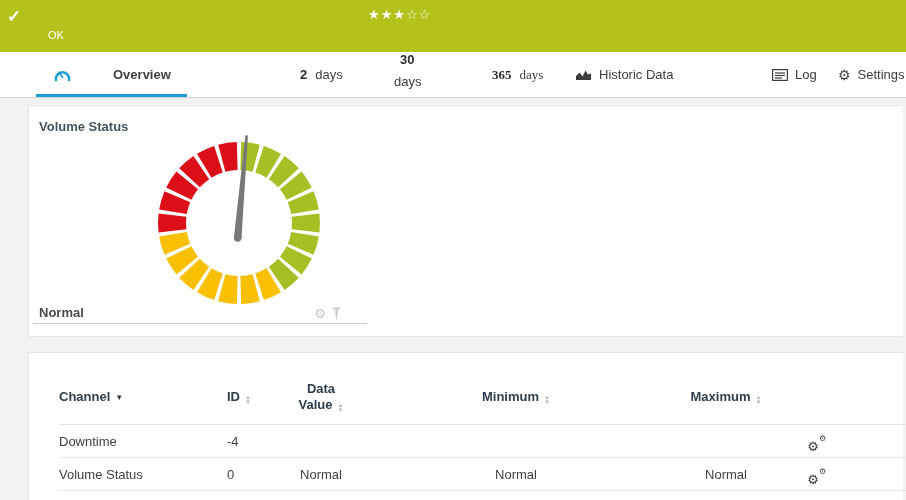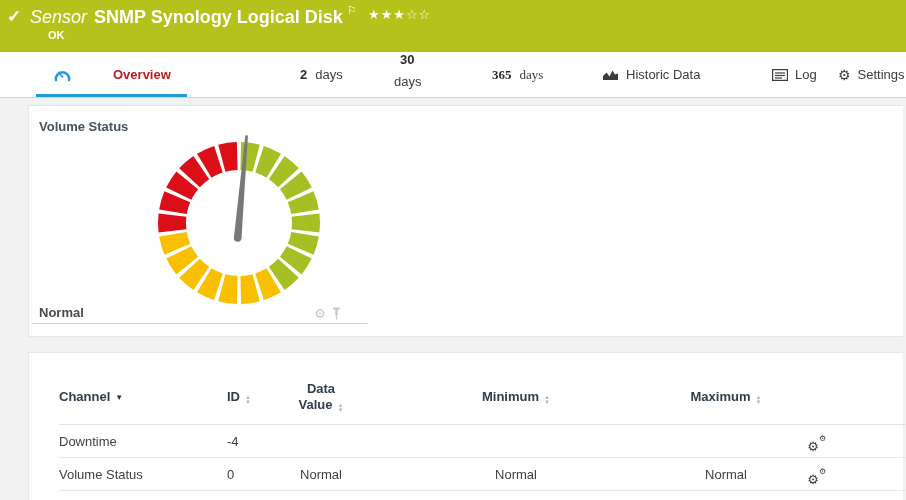--- a/index.html
+++ b/index.html
@@ -7,28 +7,28 @@
     font-family:"Liberation Sans", sans-serif; background:#f2f2f2; }
 
   
   .sensor-header { position:relative; width:906px; height:52px; background:#b4c21b; color:#fff; }
   .hdr-check { position:absolute; left:7px; top:6px; font-size:17px; font-weight:bold; }
   .hdr-line1 { position:absolute; left:30px; top:4px; font-size:18px; white-space:nowrap; }
   .hdr-type { font-style:italic; font-weight:400; margin-right:7px; }
   .hdr-title { font-weight:700; }
   .hdr-flag { font-size:11px; vertical-align:9px; margin-left:4px; font-weight:400; }
   .hdr-stars { position:absolute; left:368px; top:7px; font-size:13px; letter-spacing:1px; }
-  .hdr-status { position:absolute; left:48px; top:29px; font-size:11px; font-weight:700; }
+  .hdr-status { position:absolute; left:48px; top:29px; font-size:11px; font-weight:400; }
 
   
   .tabbar { position:relative; width:906px; height:46px; background:#fff; border-bottom:1px solid #d4d4d4; }
   .tab { position:absolute; top:0; height:45px; display:flex; align-items:center; gap:7px;
          font-size:13px; color:#3c3c3c; cursor:pointer; white-space:nowrap; }
   .tab .num { font-weight:700; color:#2b2b2b; margin-right:1px; }
-  .tab.active { font-weight:700; color:#b91c1c;gap:42px; }
+  .tab.active { font-weight:700; color:#404040;gap:42px; }
   .tab.active::after { content:""; position:absolute; left:-18px; right:-16px; bottom:0;
          height:3px; background:#1f9dd9; }
   .tab-icon { display:inline-flex; align-items:center; }
   .gear-glyph { font-size:14px; color:#3c3c3c; }
 
   
   .page { position:absolute; top:99px; left:0; width:906px; }
   .panel { background:#fff; margin-left:28px; margin-right:3px; border:1px solid #e6e6e6; border-right:none; }
   .panel-gauge { height:232px; margin-top:6px; position:relative; }
   .panel-table { margin-top:15px; height:160px; }
@@ -60,23 +60,20 @@
   .hdr-cell-wrap { display:inline-block; text-align:center; line-height:16px; }
   .gearpair { position:relative; width:20px; height:18px; cursor:pointer; }
   .gearpair .g-big { position:absolute; right:0; top:-2px; font-size:13px; color:#3f3f3f; }
   .gearpair .g-small { position:absolute; left:0; bottom:-2px; font-size:8px; color:#3f3f3f; }
 </style>
 </head>
 <body>
 
 <div class="sensor-header">
   <span class="hdr-check">✓</span>
-  <div class="hdr-line1">
-    <span class="hdr-type">Sensor</span><span class="hdr-title">SNMP Synology Logical Disk</span><span class="hdr-flag">⚐</span>
-  </div>
   <span class="hdr-stars"><span>★★★</span><span>☆☆</span></span>
   <span class="hdr-status">OK</span>
 </div>
 
 <div class="tabbar">
   <div class="tab active" style="left:54px;">
     <span class="tab-icon">
       <svg width="17" height="14" viewBox="0 0 17 14">
         <path d="M2 12 A6.6 6.6 0 1 1 15 12" fill="none" stroke="#1f9dd9" stroke-width="2.6" stroke-linecap="round"></path>
         <line x1="8.5" y1="9" x2="5" y2="4.5" stroke="#1f9dd9" stroke-width="1.8" stroke-linecap="round"></line>
@@ -89,21 +86,21 @@
     <span>days</span>
   </div>
   <div class="tab" style="left:394px;flex-direction:column;">
     <span class="num">30</span>
     <span>days</span>
   </div>
   <div class="tab" style="left:492px;font-family:Liberation Serif, serif;">
     <span class="num">365</span>
     <span>days</span>
   </div>
-  <div class="tab" style="left:602px;">
+  <div class="tab" style="left:575px;">
     <span class="tab-icon">
       <svg width="17" height="13" viewBox="0 0 17 13">
         <path d="M1 12 L1 8 L4.5 4.5 L7.5 8.5 L10.5 2.5 L13 6.5 L16 5.5 L16 12 Z" fill="#3c3c3c"></path>
       </svg>
     </span>
     <span>Historic Data</span>
   </div>
   <div class="tab" style="left:772px;">
     <span class="tab-icon">
       <svg width="16" height="12" viewBox="0 0 16 12">

